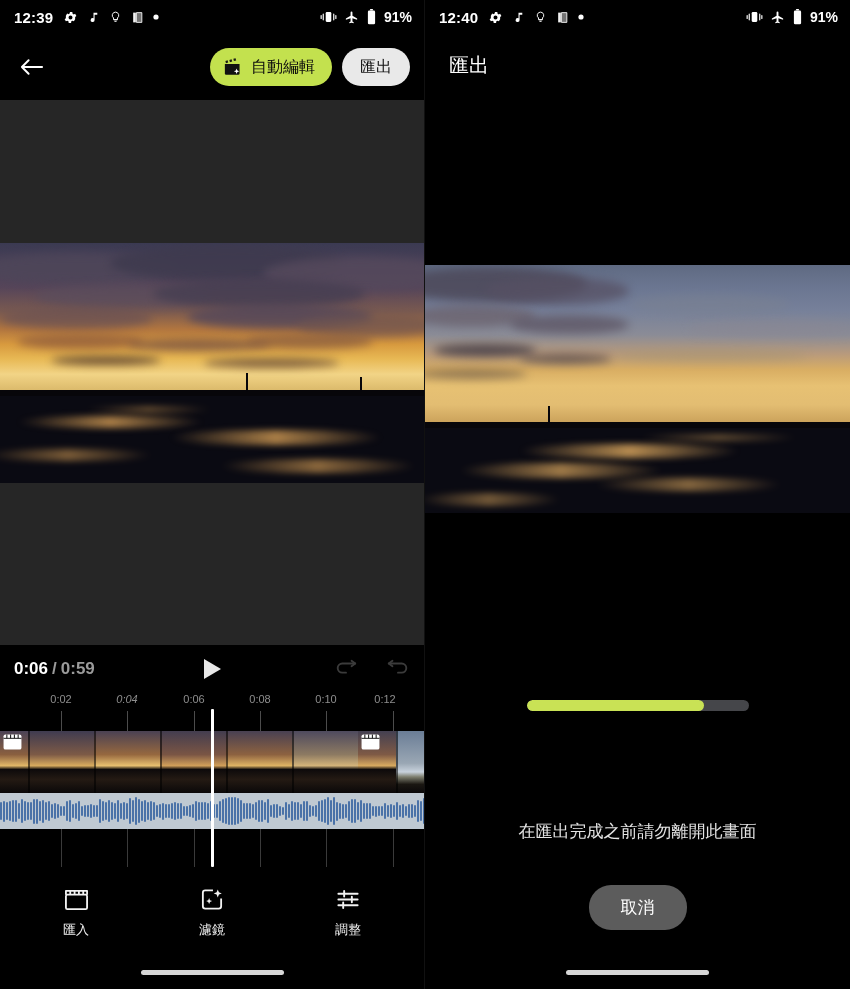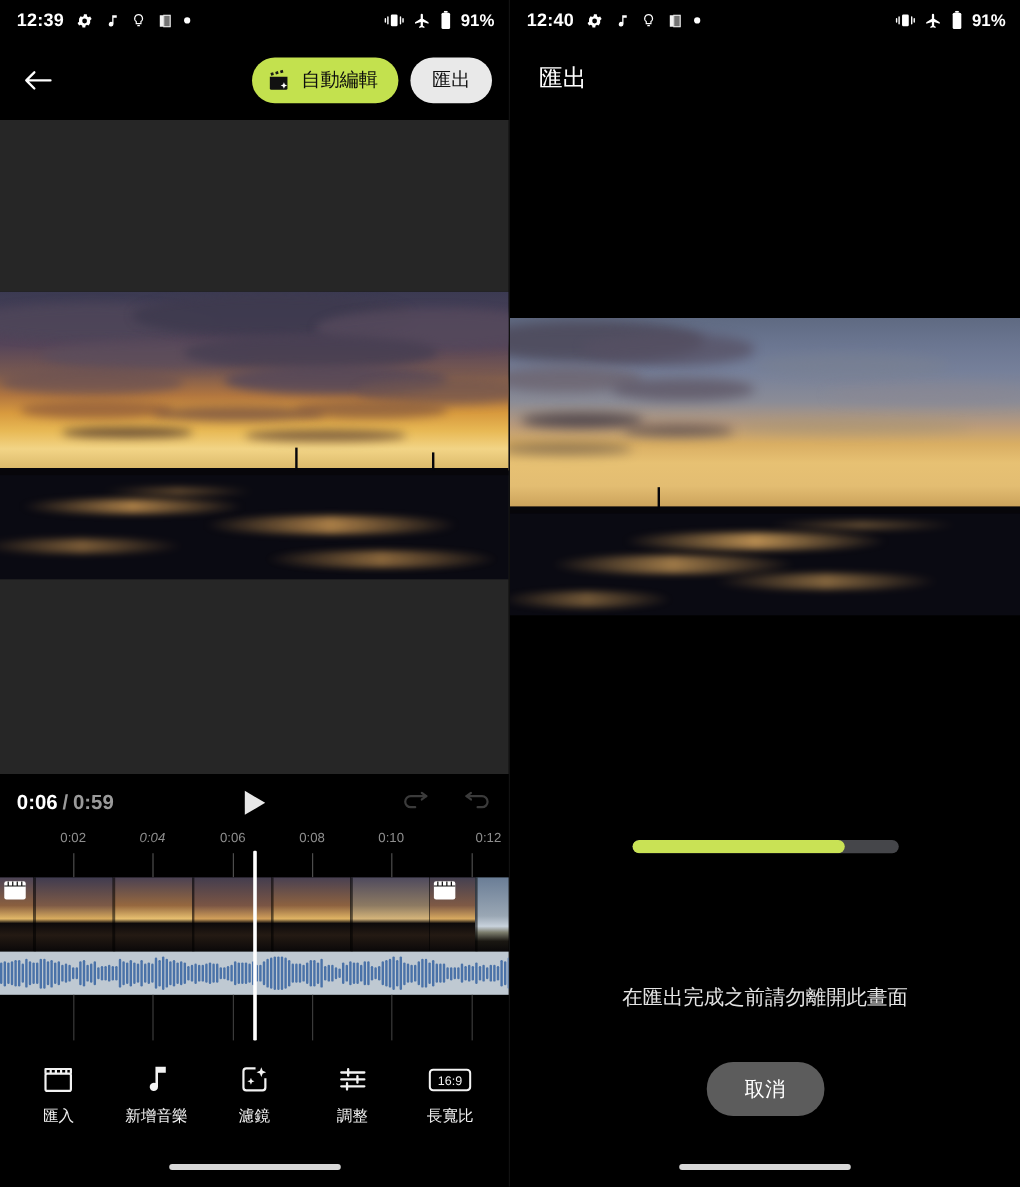--- a/index.html
+++ b/index.html
@@ -300,21 +300,21 @@
         <div class="tick-label" style="left: 61px;">0:02</div>
         <div class="tick-line" style="left: 61px;"></div>
         <div class="tick-label" style="left: 127px; font-style: italic;">0:04</div>
         <div class="tick-line" style="left: 127px;"></div>
         <div class="tick-label" style="left: 194px;">0:06</div>
         <div class="tick-line" style="left: 194px;"></div>
         <div class="tick-label" style="left: 260px;">0:08</div>
         <div class="tick-line" style="left: 260px;"></div>
         <div class="tick-label" style="left: 326px;">0:10</div>
         <div class="tick-line" style="left: 326px;"></div>
-        <div class="tick-label" style="left: 407px;">0:12</div>
+        <div class="tick-label" style="left: 385px;">0:12</div>
         <div class="tick-line" style="left: 393px;"></div>
       </div>
 
     <div class="track-video" id="videoTrack">
         <div class="thumb" style="width: 28px;">
           <div class="art" style="background: linear-gradient(rgb(75, 67, 86) 0%, rgb(138, 95, 63) 38%, rgb(226, 184, 104) 56%, rgb(13, 10, 11) 62%, rgb(36, 26, 19) 78%, rgb(10, 8, 9) 100%);"></div>
           <div class="clip-badge"><svg width="19" height="16" viewBox="0 0 20 17">
               <rect x="0.5" y="0.5" width="19" height="16" rx="2" fill="#fff"></rect>
               <path d="M0.5 4.6h19" stroke="#111" stroke-width="1"></path>
               <path d="M4 0.6v4M8 0.6v4M12 0.6v4M16 0.6v4" stroke="#111" stroke-width="1.1"></path>
@@ -517,53 +517,36 @@
         <span class="ic">
           <svg width="27" height="25" viewBox="0 0 28 26" fill="none" stroke="#f2f2f2" stroke-width="1.9" stroke-linejoin="round">
               <rect x="3" y="8" width="22" height="15" rx="1.5"></rect>
               <path d="M3 8V4h22v4M7.5 4v4M12 4v4M16.5 4v4M21 4v4"></path>
             </svg>
         </span>
         <span class="tool-label">匯入</span>
       </div>
       <div class="tool">
         <span class="ic">
-          <svg width="23" height="25" viewBox="0 0 24 26" fill="#f2f2f2">
-              <path d="M11 2v14.2a3.6 3.6 0 1 0 2.2 3.3V7.2H20V2z"></path>
-            </svg>
-        </span>
-        <span class="tool-label">新增音樂</span>
-      </div>
-      <div class="tool">
-        <span class="ic">
           <svg width="26" height="25" viewBox="0 0 26 26" fill="none" stroke="#f2f2f2" stroke-width="1.9" stroke-linejoin="round">
               <path d="M22.5 12v8a2.5 2.5 0 0 1-2.5 2.5H6A2.5 2.5 0 0 1 3.5 20V6A2.5 2.5 0 0 1 6 3.5h8"></path>
               <path d="M19 2.5l1.2 3 3 1.2-3 1.2-1.2 3-1.2-3-3-1.2 3-1.2z" fill="#f2f2f2" stroke="none"></path>
               <path d="M10 11.5l.9 2.2 2.2.9-2.2.9-.9 2.2-.9-2.2-2.2-.9 2.2-.9z" fill="#f2f2f2" stroke="none"></path>
             </svg>
         </span>
         <span class="tool-label">濾鏡</span>
       </div>
       <div class="tool">
         <span class="ic">
           <svg width="26" height="25" viewBox="0 0 26 26" fill="none" stroke="#f2f2f2" stroke-width="2" stroke-linecap="round">
               <path d="M3 7h20M3 13h20M3 19h20"></path>
               <path d="M9 4.2v5.6M17 10.2v5.6M8 16.2v5.6"></path>
             </svg>
         </span>
         <span class="tool-label">調整</span>
-      </div>
-      <div class="tool">
-        <span class="ic">
-          <svg width="36" height="24" viewBox="0 0 38 24">
-            <rect x="1.2" y="3" width="35.6" height="18" rx="3" fill="none" stroke="#f2f2f2" stroke-width="1.9"></rect>
-            <text x="19" y="16.4" text-anchor="middle" font-family="Liberation Sans, sans-serif" font-size="11" fill="#f2f2f2">16:9</text>
-          </svg>
-        </span>
-        <span class="tool-label">長寬比</span>
       </div>
     </div>
 
     <div class="gesture-nav">
       <div class="gesture-pill"></div>
     </div>
   </div>
 
   <div class="panel right">
 

